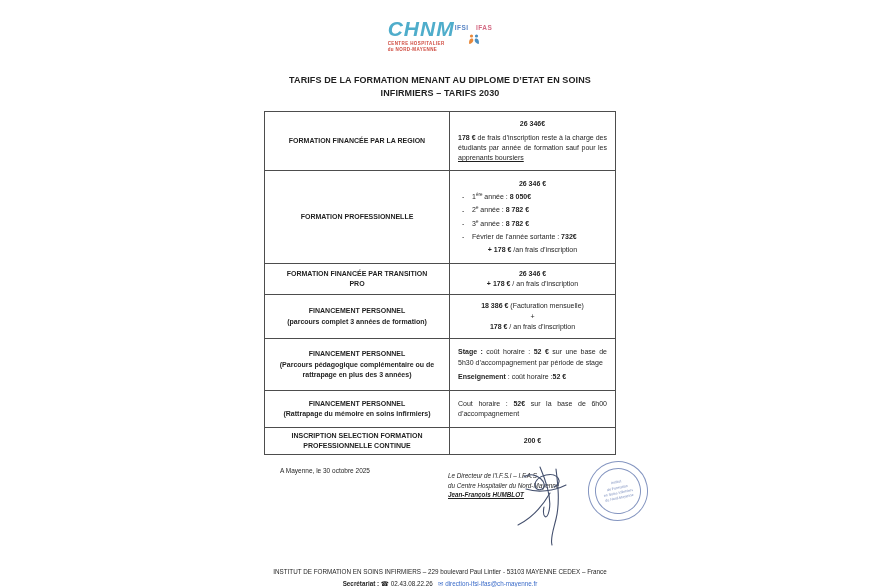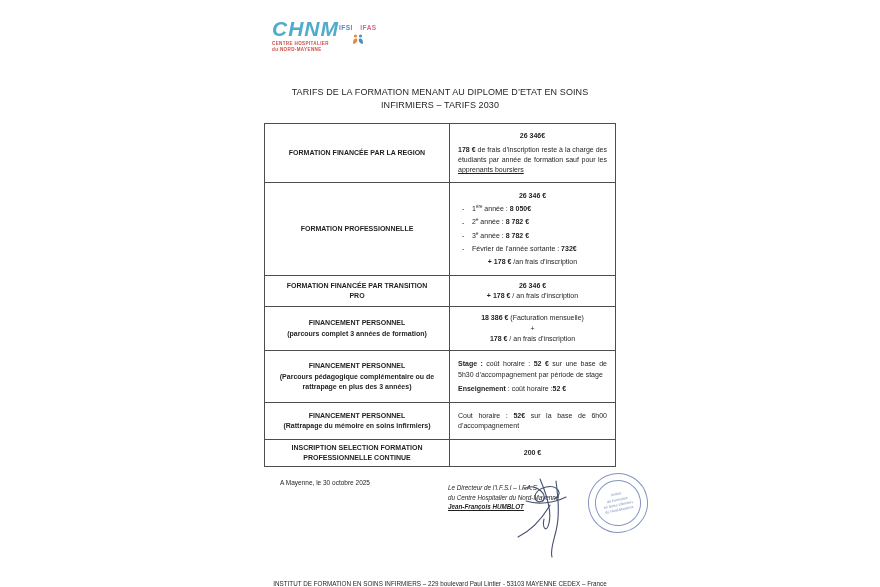--- a/index.html
+++ b/index.html
@@ -1,30 +1,30 @@
 <!DOCTYPE html>
 <html><head>
 <meta charset="utf-8">
 <style>
   * { margin:0; padding:0; box-sizing:border-box; }
   html,body { width:880px; height:587px; background:#ffffff; overflow:hidden;
     font-family:"Liberation Sans", sans-serif; color:#1f1f1f; }
   .doc { width:352px; margin:0 auto; padding-top:20px; position:relative; }
 
   
-  .hdr { display:flex; justify-content:flex-start; align-items:flex-start; height:42px; padding:0 6px 0 8px; }
+  .hdr { display:flex; justify-content:center; align-items:flex-start; height:42px; padding:0 6px 0 8px; }
   .chnm-word { font-size:21px; font-weight:bold; font-style:italic; color:#4fadcb; letter-spacing:1px; line-height:0.9; }
   .chnm-sub { font-size:4.5px; color:#cf4a3f; letter-spacing:0.4px; line-height:1.25; margin-top:2px; font-weight:bold; }
   .rlogo { text-align:center; margin-top:4px; margin-right:2px; }
   .rlogo-words { font-size:6.5px; font-weight:bold; letter-spacing:0.5px; }
   .ifsi { color:#5a86c5; } .ifas { color:#d46a84; margin-left:5px; }
   .rlogo-icon { margin-top:1px; }
 
   
-  .title { text-align:center; font-weight:normal; font-size:9px; line-height:1.45; margin-top:24px; margin-bottom:11px; letter-spacing:0.1px; }
+  .title { text-align:center; font-weight:bold; font-size:9px; line-height:1.45; margin-top:12px; margin-bottom:11px; letter-spacing:0.1px; }
 
   
   table.tariffs { width:100%; border-collapse:collapse; table-layout:fixed; }
   table.tariffs td { border:1px solid #4d4d4d; vertical-align:middle; font-size:7px; line-height:1.45; }
   td.lab { width:185px; text-align:center; font-weight:bold; padding:3px 14px; }
   td.val { padding:4px 8px; }
   .r1 td { height:59px; } .r2 td { height:93px; } .r3 td { height:31px; }
   .r4 td { height:44px; } .r5 td { height:52px; } .r6 td { height:37px; } .r7 td { height:22px; }
   .amt { text-align:center; font-weight:bold; display:block; }
   .just { text-align:justify; }

